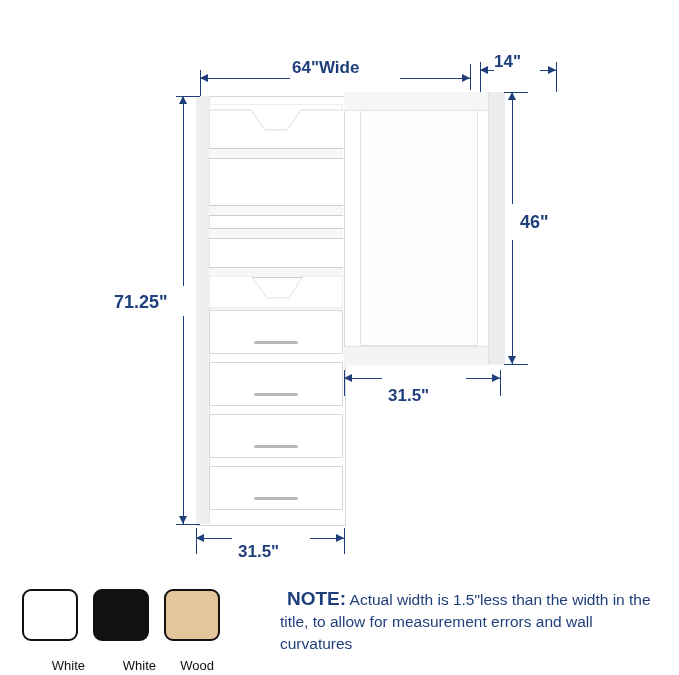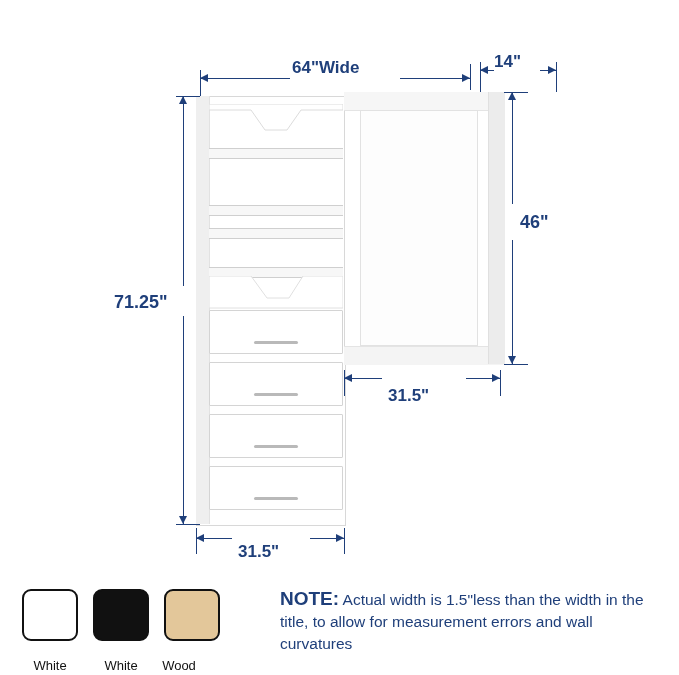--- a/index.html
+++ b/index.html
@@ -199,38 +199,39 @@
     position: absolute;
     width: 56px;
     height: 52px;
     border-radius: 9px;
     border: 2px solid #111111;
     box-sizing: border-box;
   }
   .swatch-label {
     position: absolute;
     width: 70px;
-    text-align: center;
+    text-align: right;
     font-size: 13px;
     color: #111111;
   }
 
   
   .note {
     position: absolute;
     left: 280px;
     top: 588px;
     width: 388px;
     color: #1f3f7a;
     font-size: 15.5px;
     line-height: 22px;
   }
   .note-strong {
     font-weight: bold;
     font-size: 19px;
+    margin-left: 7px;
   }
 </style>
 </head>
 <body>
 
 <div class="stage">
 
 
   <div>
 

